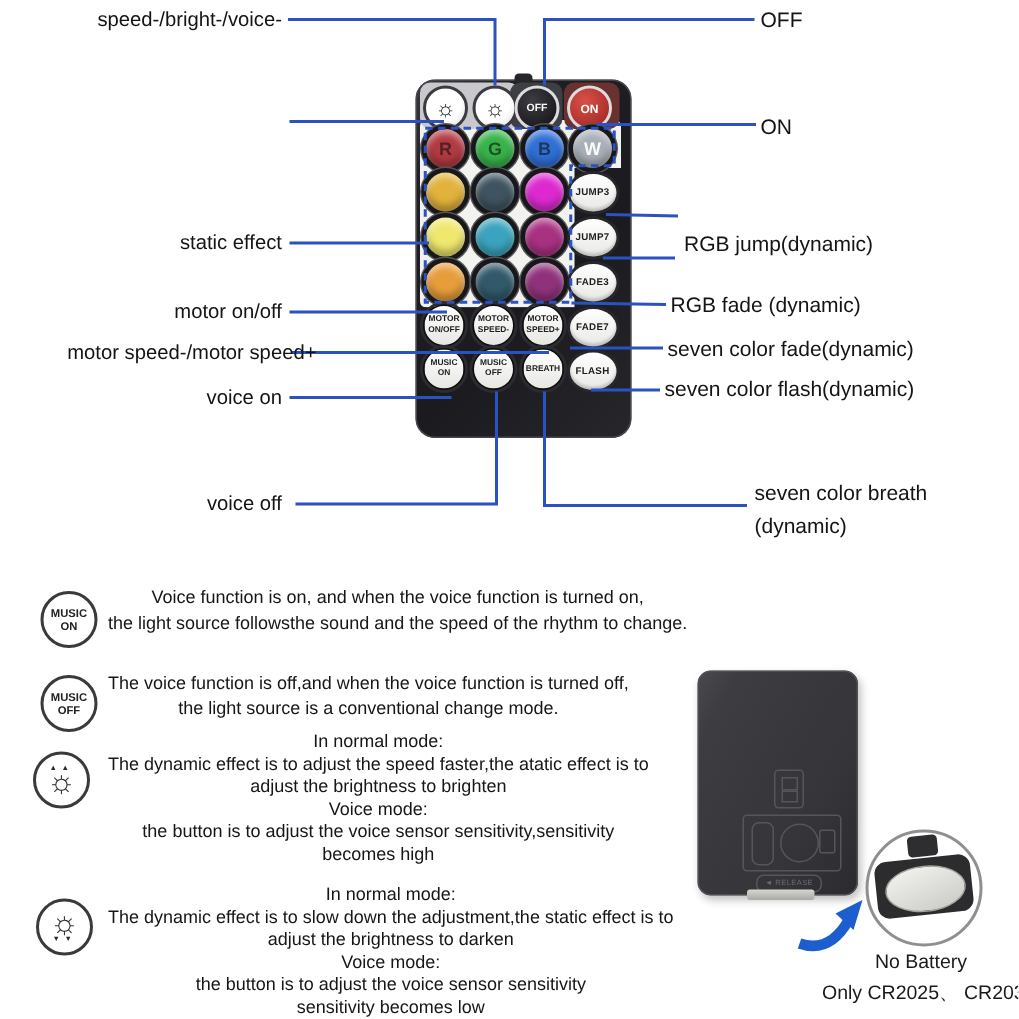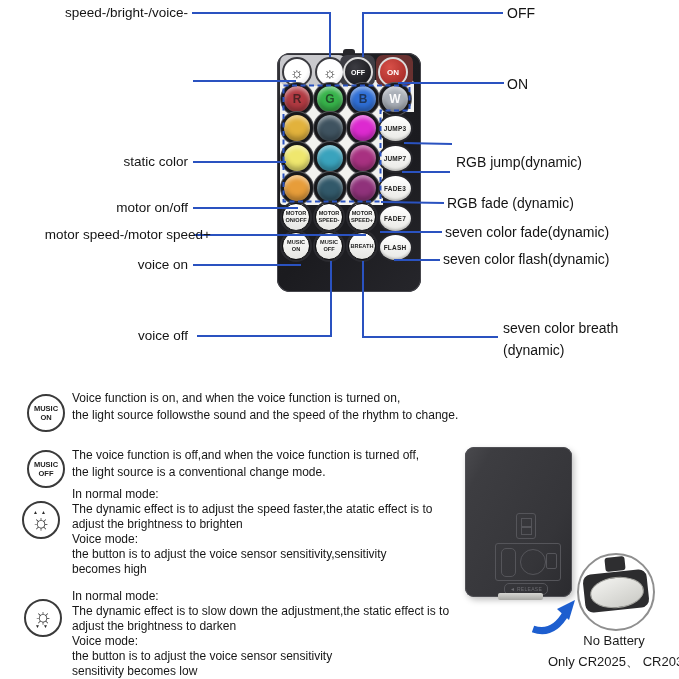--- a/index.html
+++ b/index.html
@@ -26,37 +26,37 @@
         font-size:6.5px;font-weight:bold;color:#1d1d1d;letter-spacing:.2px;}
   .fbtn{position:absolute;width:28px;height:28px;border-radius:50%;background:linear-gradient(#ffffff,#e6e6e3);border:1px solid #0e0e10;
         box-shadow:0 0 0 2px #2b2b30;display:flex;align-items:center;justify-content:center;text-align:center;
         font-size:5.6px;font-weight:bold;color:#1d1d1d;line-height:1.25;padding:2px;box-sizing:border-box;}
   
   .dicon{position:absolute;width:34px;height:34px;border-radius:50%;border:2px solid #3a3a3a;background:#fff;
          display:flex;flex-direction:column;align-items:center;justify-content:center;
          font-size:7.5px;font-weight:bold;line-height:1.2;text-align:center;color:#222;}
   .dicon .sun{font-size:21px;line-height:.8;color:#2b2b2b;}
   .dicon .arr{font-size:5px;letter-spacing:3px;line-height:4px;color:#2b2b2b;}
-  .dtext{position:absolute;left:72px;font-size:12px;white-space:pre;color:#161616;}
+  .dtext{position:absolute;left:72px;font-size:12px;white-space:pre;color:#161616;text-align:center;}
   
   #backremote{position:absolute;left:465px;top:447px;width:107px;height:150px;border-radius:9px;
      background:linear-gradient(120deg,#4a4a4e 0%,#3d3d41 15%,#353539 70%,#2b2b2f 100%);box-shadow:inset 0 0 0 1px #505055, 2px 3px 6px rgba(0,0,0,.25);}
   .engrave{position:absolute;border:1px solid #55555a;border-radius:3px;}
   #inset{position:absolute;left:577px;top:553px;width:74px;height:74px;border-radius:50%;background:#fff;border:2px solid #8f8f8f;overflow:hidden;}
   .bnote{position:absolute;left:548px;top:630px;width:132px;text-align:center;font-size:13px;line-height:21px;color:#1a1a1a;white-space:pre;}
   #lines{position:absolute;left:0;top:0;z-index:20;pointer-events:none;}
   .lblz{z-index:21;}
 </style>
 </head>
 <body>
 
 <div id="stage">
 
   <div class="lbl left lblz" style="right:491px;top:5px">speed-/bright-/voice-</div>
-  <div class="lbl left lblz" style="right:491px;top:154px">static color</div>
+  <div class="lbl left lblz" style="right:491px;top:154px">static effect</div>
   <div class="lbl left lblz" style="right:491px;top:200px">motor on/off</div>
   <div class="lbl left lblz" style="right:468px;top:227px">motor speed-/motor speed+</div>
   <div class="lbl left lblz" style="right:491px;top:257px">voice on</div>
   <div class="lbl left lblz" style="right:491px;top:328px">voice off</div>
 
   <div class="lbl right lblz" style="left:507px;top:5px">OFF</div>
   <div class="lbl right lblz" style="left:507px;top:76px">ON</div>
   <div class="lbl right lblz" style="left:456px;top:154px">RGB jump(dynamic)</div>
   <div class="lbl right lblz" style="left:445px;top:224px">seven color fade(dynamic)</div>
   <div class="lbl right lblz" style="left:447px;top:195px">RGB fade (dynamic)</div>

